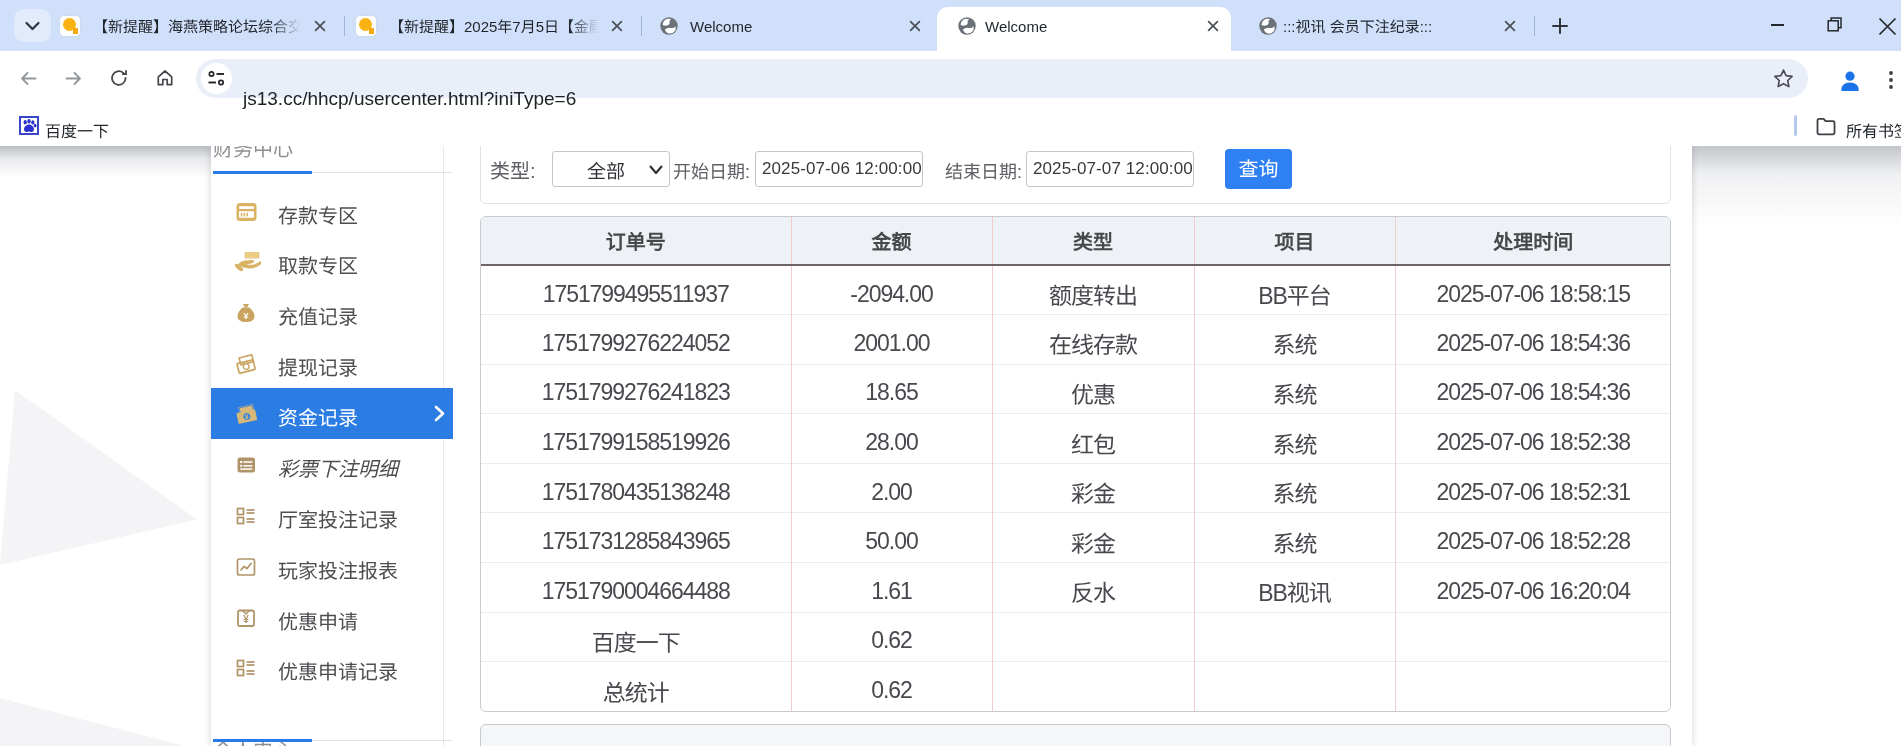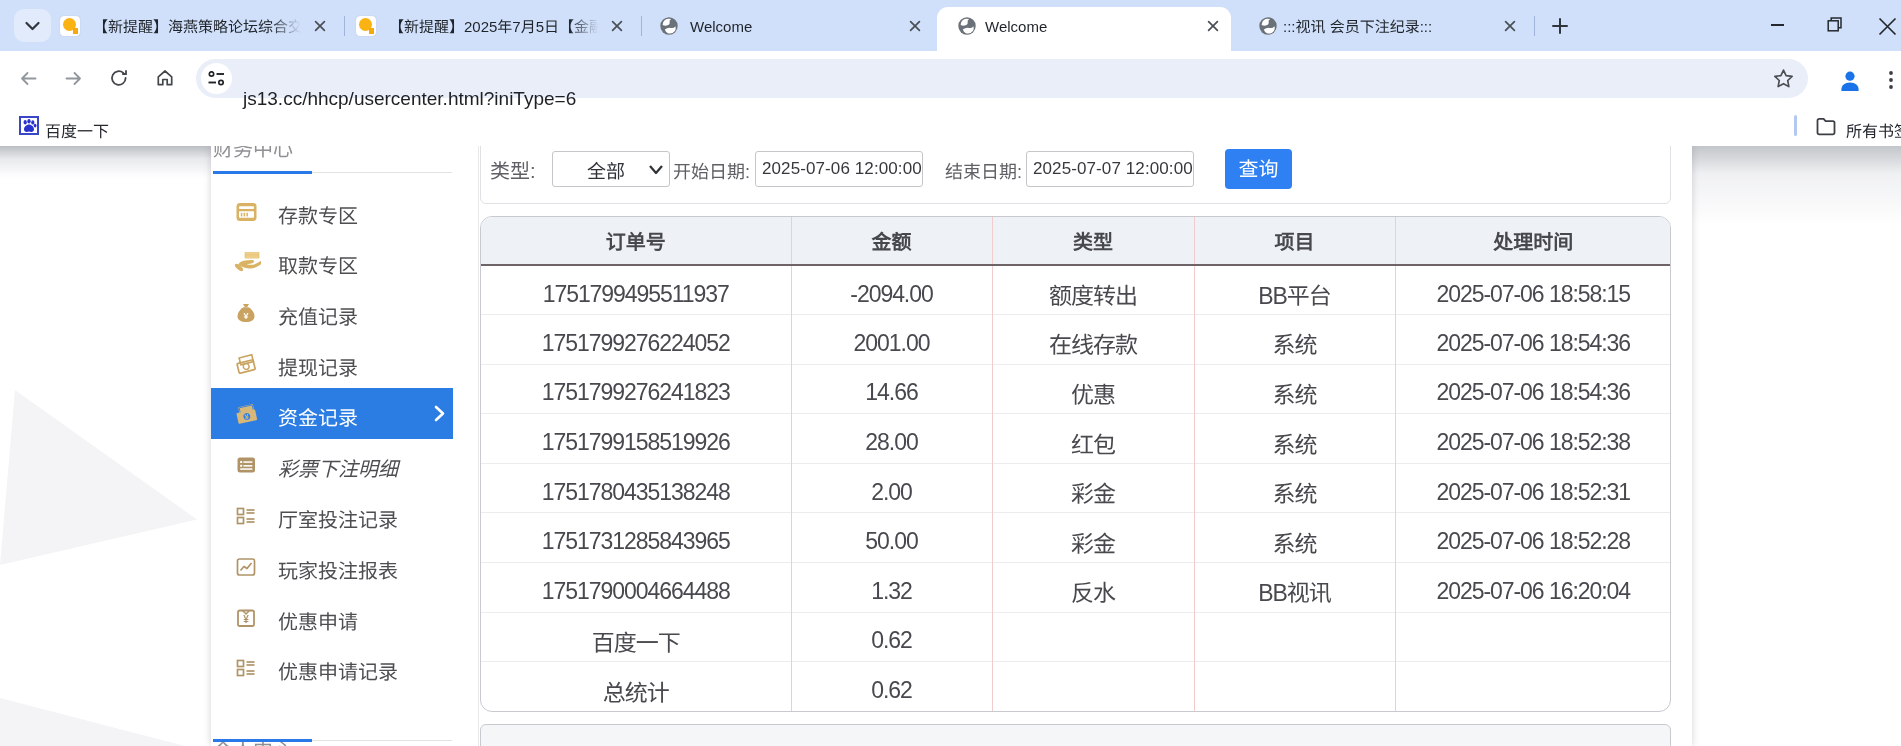--- a/index.html
+++ b/index.html
@@ -28,36 +28,36 @@
   #bksep { position:absolute; left:1790px; top:6px; width:3px; height:21px; border-radius:2px; background:#b5c9f0; }
   #bkall { position:absolute; left:1842px; top:9px; font-size:16px; color:#24282e; width:70px; overflow:hidden; white-space:nowrap; }
   
   #page { position:absolute; left:0; top:146px; width:1901px; height:600px; background:#fff; overflow:hidden; }
   .bandL { position:absolute; left:0; top:0; width:211px; height:32px; background:linear-gradient(to bottom, rgba(145,150,158,.62), rgba(180,184,192,.30) 40%, rgba(255,255,255,0)); }
   .bandR { position:absolute; left:1692px; top:0; width:209px; height:80px; background:linear-gradient(to bottom, rgba(145,150,158,.55), rgba(185,189,197,.22) 35%, rgba(255,255,255,0)); }
   .tri1 { position:absolute; left:0; top:244px; width:197px; height:175px; background:#f4f4f6; clip-path:polygon(7.6% 0%, 100% 74%, 0% 100%); }
   .tri2 { position:absolute; left:0; top:552px; width:185px; height:48px; background:#f4f4f6; clip-path:polygon(0 0, 100% 100%, 0 100%); }
   #container { position:absolute; left:211px; top:0; width:1481px; height:600px; background:#fff; box-shadow:0 0 7px rgba(90,95,105,.28); }
   
-  #sidebar { position:absolute; left:0; top:0; width:268px; height:600px; background:#fff; border-right:1px solid #e9e9ec; }
+  #sidebar { position:absolute; left:0; top:0; width:233px; height:600px; background:#fff; border-right:1px solid #e9e9ec; }
   .sidehead { position:absolute; left:2px; font-size:20px; color:#8f9094; line-height:20px; height:20px; }
   .hline-blue { position:absolute; left:2px; width:99px; height:3px; background:#2a79e8; }
   .hline-gray { position:absolute; left:101px; width:140px; height:1px; background:#e3e3e6; }
   .mitem { position:absolute; left:0; width:242px; height:51px; }
   .mitem .ic { position:absolute; left:24px; top:15px; width:22px; height:22px; }
   .mitem .tx { position:absolute; left:67px; top:14px; font-size:20px; color:#4e4e52; }
   #selitem { position:absolute; left:0; top:242px; width:242px; height:51px; background:#2b7de4; }
   #selitem .tx { color:#fff; }
   
   #filterbox { position:absolute; left:269px; top:-20px; width:1191px; height:78px; background:#fff; border:1px solid #e0e1e4; border-radius:6px; }
   .flabel { position:absolute; top:30px; font-size:18px; color:#5f6065; white-space:nowrap; }
   .fselect { position:absolute; top:24px; width:118px; height:36px; border:1px solid #c4c6ca; border-radius:3px; background:#fff; }
   .finput { position:absolute; top:24px; height:36px; border:1px solid #c4c6ca; border-radius:3px; background:#fff; font-size:17px; color:#36383c; line-height:34px; padding-left:6px; letter-spacing:0.1px; white-space:nowrap; overflow:hidden; }
   #fbtn { position:absolute; left:744px; top:22px; width:67px; height:40px; background:#2f80f2; border-radius:4px; color:#fff; font-size:20px; text-align:center; line-height:40px; }
-  #tablebox { position:absolute; left:269px; top:70px; width:1191px; height:496px; background:#fff; border:1px solid #c9cacf; border-radius:12px; overflow:hidden; }
+  #tablebox { position:absolute; left:269px; top:70px; width:1191px; height:496px; background:#fff; border:1px solid #c9cacf; border-radius:6px; overflow:hidden; }
   table { border-collapse:collapse; width:1189px; table-layout:fixed; }
   th { background:#eef1f6; height:48px; font-size:20px; font-weight:bold; color:#47484c; border-bottom:2px solid #6e6468; }
   td { height:49.6px; padding-top:8px; font-size:23px; letter-spacing:-1.05px; color:#48494e; text-align:center; border-top:1px solid #ececee; }
   td + td, th + th { border-left:1px solid #f0cccc; }
   tr:first-child td { border-top:none; }
   #footpanel { position:absolute; left:269px; top:578px; width:1191px; height:40px; background:#f4f6f8; border:1px solid #c9cacf; border-radius:6px; }
   svg { display:block; }
 </style>
 </head>
 <body>
@@ -394,21 +394,21 @@
               </tr>
             <tr>
                 <td>1751799276224052</td>
                 <td>2001.00</td>
                 <td>在线存款</td>
                 <td>系统</td>
                 <td>2025-07-06 18:54:36</td>
               </tr>
             <tr>
                 <td>1751799276241823</td>
-                <td>14.66</td>
+                <td>18.65</td>
                 <td>优惠</td>
                 <td>系统</td>
                 <td>2025-07-06 18:54:36</td>
               </tr>
             <tr>
                 <td>1751799158519926</td>
                 <td>28.00</td>
                 <td>红包</td>
                 <td>系统</td>
                 <td>2025-07-06 18:52:38</td>
@@ -422,21 +422,21 @@
               </tr>
             <tr>
                 <td>1751731285843965</td>
                 <td>50.00</td>
                 <td>彩金</td>
                 <td>系统</td>
                 <td>2025-07-06 18:52:28</td>
               </tr>
             <tr>
                 <td>1751790004664488</td>
-                <td>1.32</td>
+                <td>1.61</td>
                 <td>反水</td>
                 <td>BB视讯</td>
                 <td>2025-07-06 16:20:04</td>
               </tr>
             <tr>
                 <td>百度一下</td>
                 <td>0.62</td>
                 <td></td>
                 <td></td>
                 <td></td>

